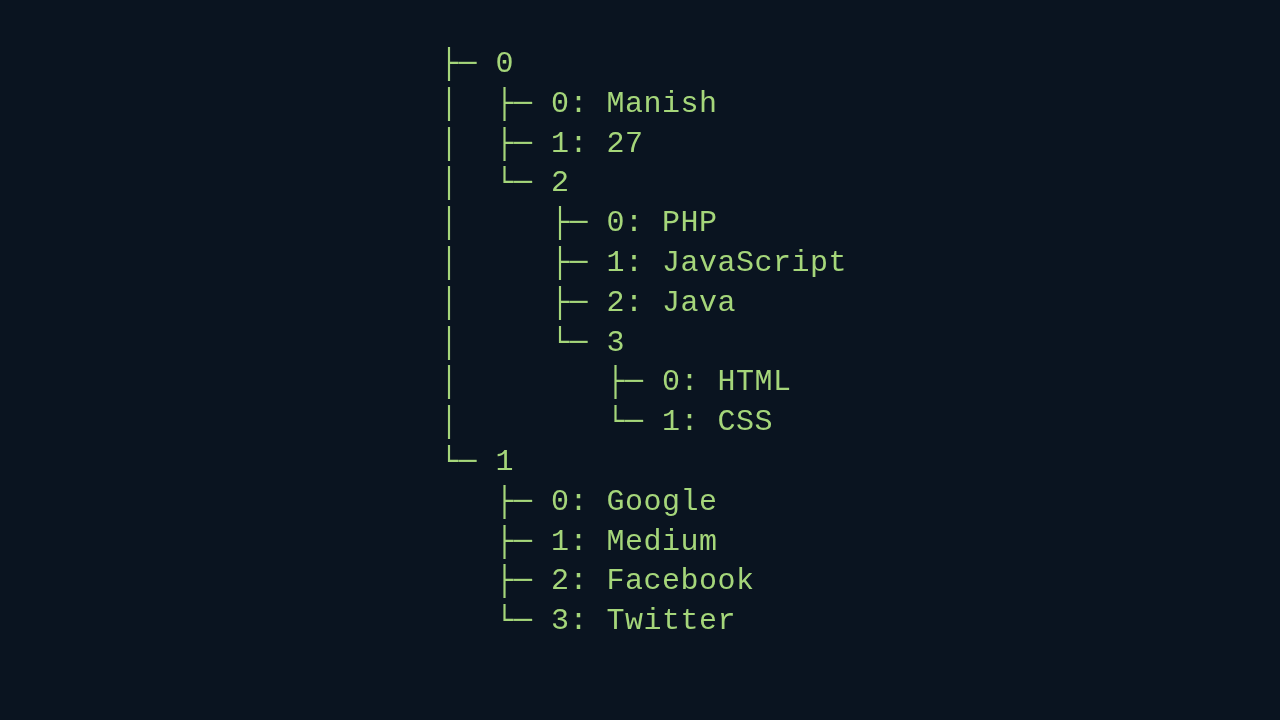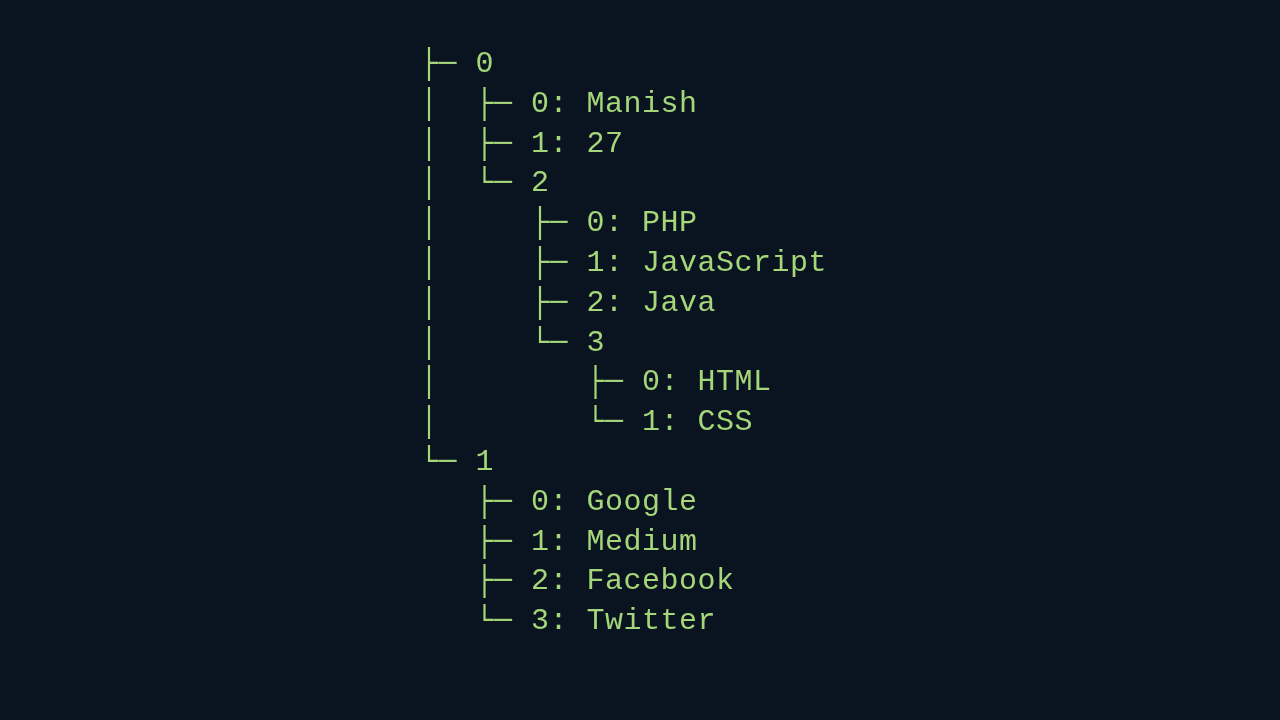--- a/index.html
+++ b/index.html
@@ -10,21 +10,21 @@
     background: #0a1420;
     overflow: hidden;
   }
   .terminal {
     font-family: "Consolas", "Menlo", "Courier New", monospace;
     font-size: 30px;
     line-height: 39.8px;
     color: #a5d67a;
     white-space: pre;
     position: absolute;
-    left: 420px;
+    left: 440px;
     top: 45px;
     letter-spacing: 0.5px;
   }
 </style>
 </head>
 <body>
 
 <div class="terminal"><span>├─ 0</span>
 <span>│  ├─ 0: Manish</span>
 <span>│  ├─ 1: 27</span>

